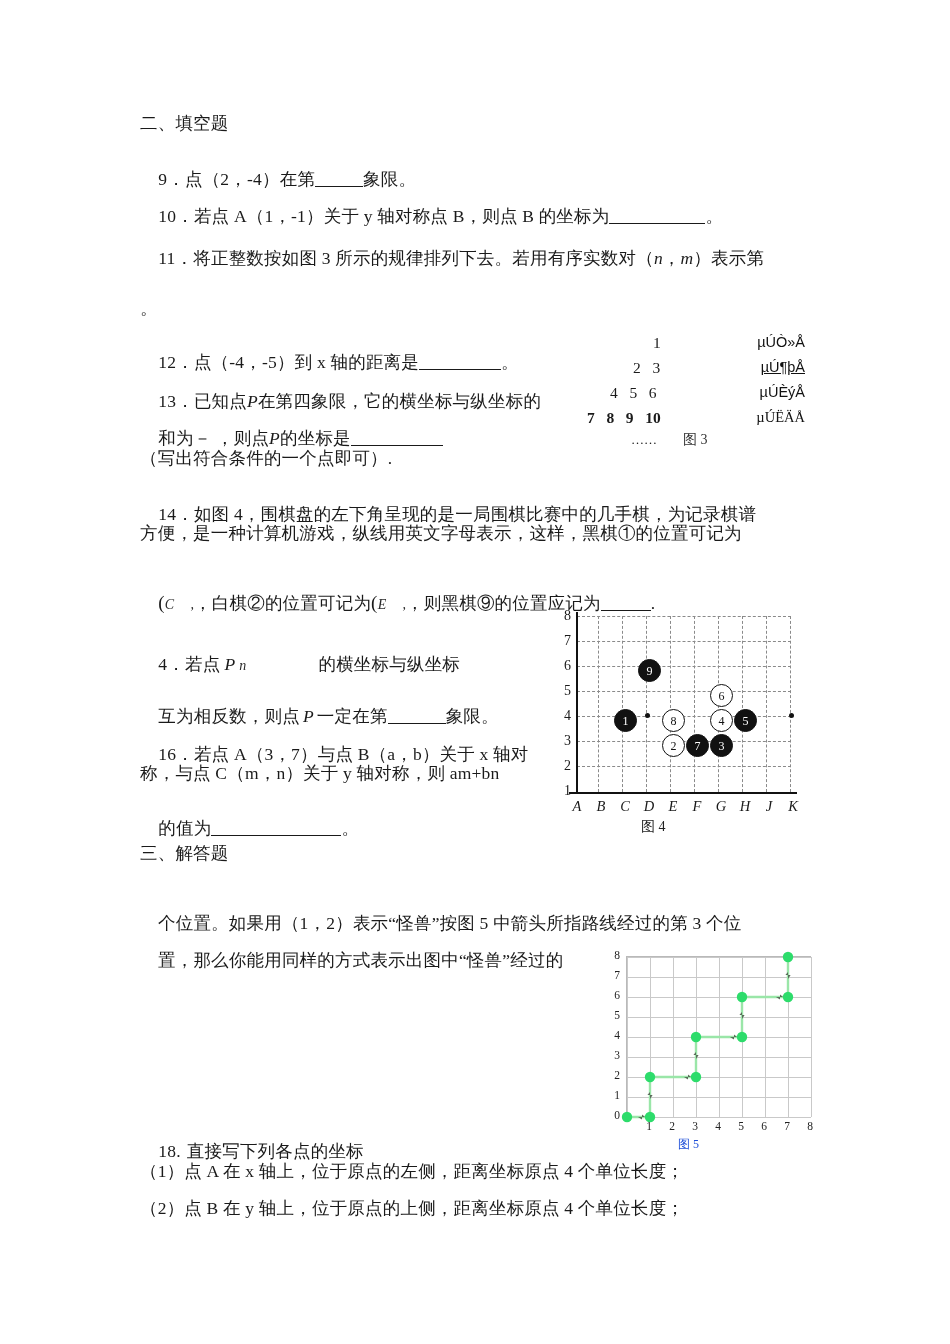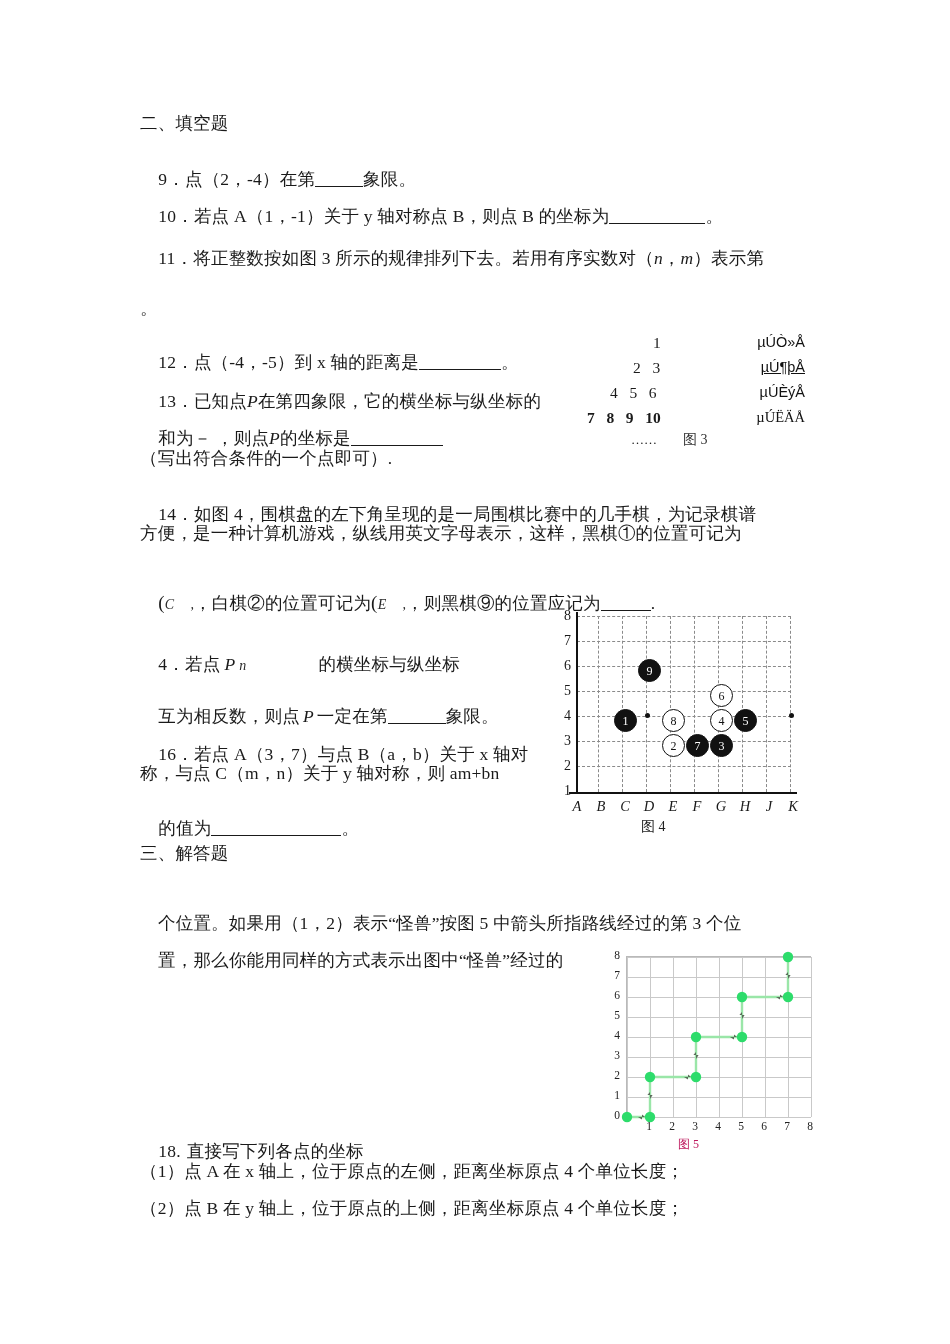--- a/index.html
+++ b/index.html
@@ -44,21 +44,21 @@
   
   #fig5{position:absolute;left:604px;top:950px;width:225px;height:200px;}
   #fig5 .plot{position:absolute;left:22px;top:6px;width:184px;height:160px;
               border:1px solid #b9b9b9;border-right:none;border-bottom:none;}
   #fig5 .vh{position:absolute;background:#c9c9c9;}
   #fig5 svg{position:absolute;left:0;top:0;overflow:visible;}
   #fig5 .ylab{position:absolute;font-size:11.5px;width:14px;text-align:right;
               font-family:"Liberation Serif",serif;color:#222;}
   #fig5 .xlab{position:absolute;font-size:11.5px;width:14px;text-align:center;
               font-family:"Liberation Serif",serif;color:#222;}
-  #fig5 .cap{position:absolute;font-size:12px;color:#be185d;left:74px;top:186px;}
+  #fig5 .cap{position:absolute;font-size:12px;color:#1d4ed8;left:74px;top:186px;}
 </style>
 </head>
 <body>
 
 <div class="page">
 
   <div class="txt" style="left:140px;top:115px;">二、填空题</div>
 
   <div class="txt" style="left:140px;top:153px;">
     <span>9．</span><span>点（2，-4）在第</span><span class="blank" style="width:48px;"></span><span>象限。</span>

